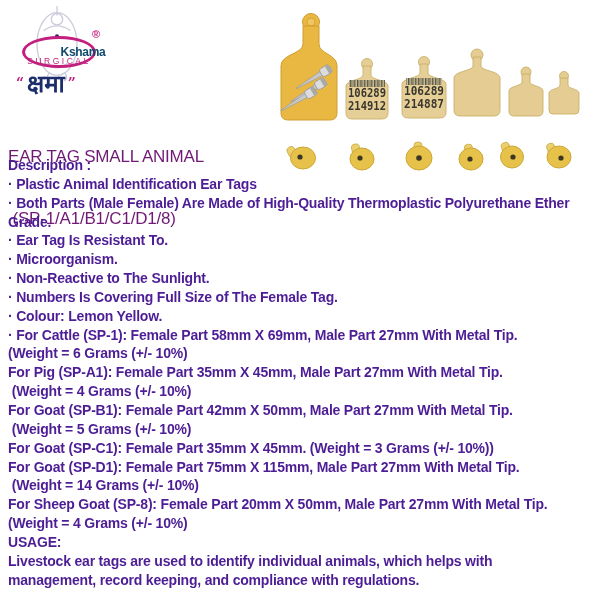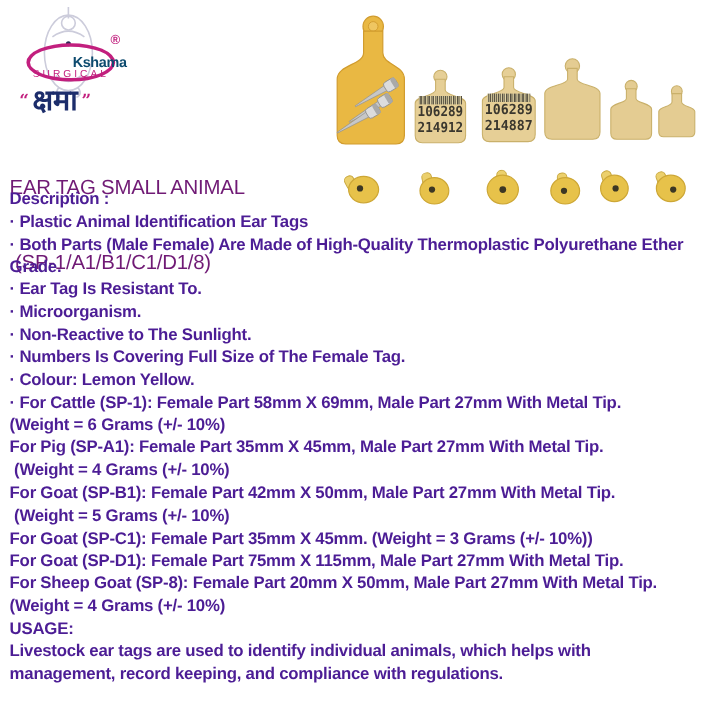--- a/index.html
+++ b/index.html
@@ -181,20 +181,21 @@
       <div class="desc-line">· Numbers Is Covering Full Size of The Female Tag.</div>
       <div class="desc-line">· Colour: Lemon Yellow.</div>
       <div class="desc-line">· For Cattle (SP-1): Female Part 58mm X 69mm, Male Part 27mm With Metal Tip.</div>
       <div class="desc-line">(Weight = 6 Grams (+/- 10%)</div>
       <div class="desc-line">For Pig (SP-A1): Female Part 35mm X 45mm, Male Part 27mm With Metal Tip.</div>
       <div class="desc-line"> (Weight = 4 Grams (+/- 10%)</div>
       <div class="desc-line">For Goat (SP-B1): Female Part 42mm X 50mm, Male Part 27mm With Metal Tip.</div>
       <div class="desc-line"> (Weight = 5 Grams (+/- 10%)</div>
       <div class="desc-line">For Goat (SP-C1): Female Part 35mm X 45mm. (Weight = 3 Grams (+/- 10%))</div>
       <div class="desc-line">For Goat (SP-D1): Female Part 75mm X 115mm, Male Part 27mm With Metal Tip.</div>
+      <div class="desc-line"> (Weight = 14 Grams (+/- 10%)</div>
       <div class="desc-line">For Sheep Goat (SP-8): Female Part 20mm X 50mm, Male Part 27mm With Metal Tip.</div>
       <div class="desc-line">(Weight = 4 Grams (+/- 10%)</div>
       <div class="desc-line">USAGE:</div>
       <div class="desc-line">Livestock ear tags are used to identify individual animals, which helps with</div>
       <div class="desc-line">management, record keeping, and compliance with regulations.</div>
     </div>
 
 </div>
 
 </body></html>

